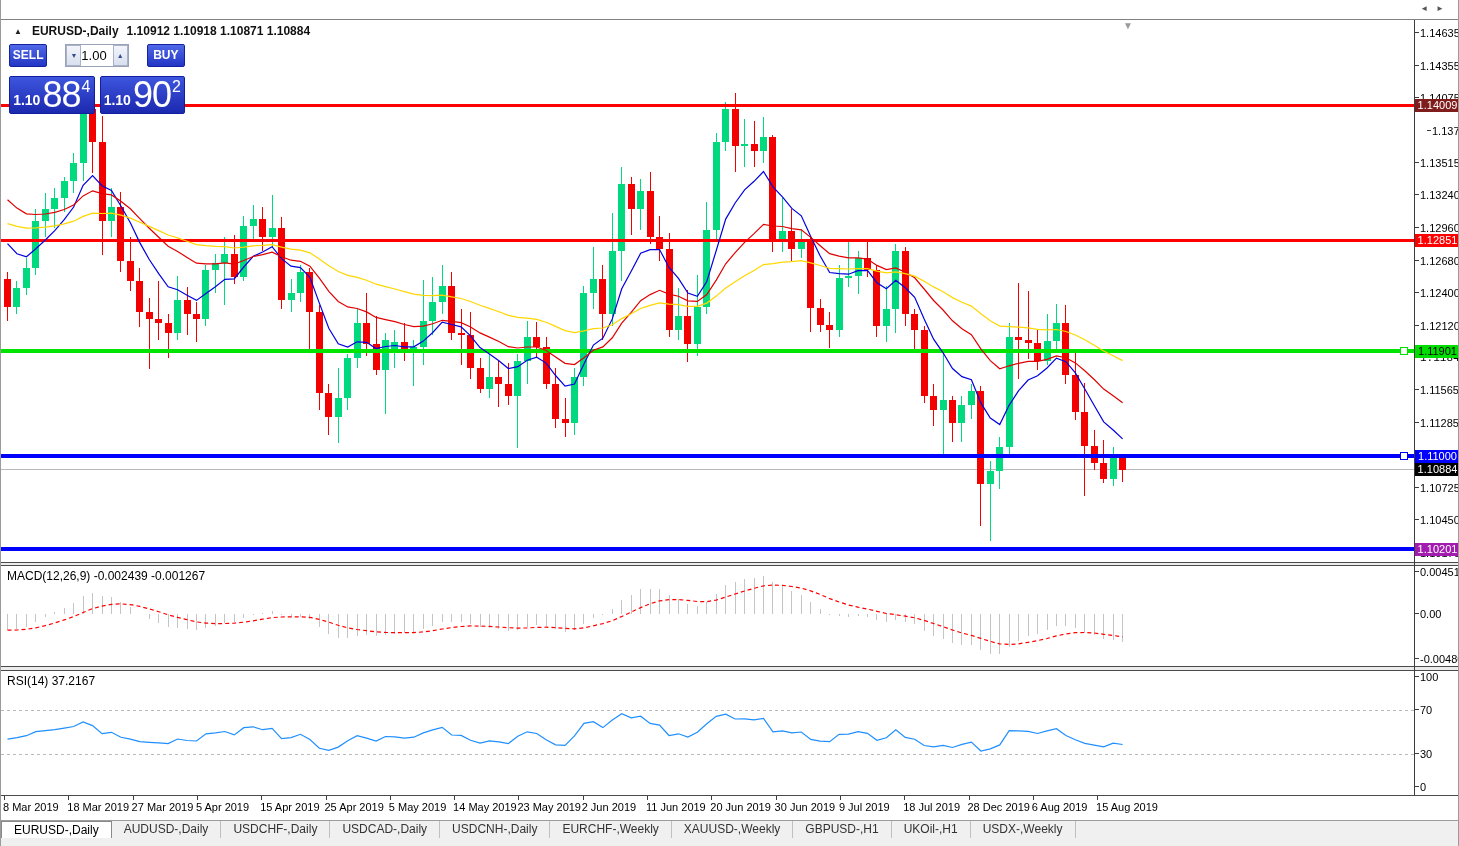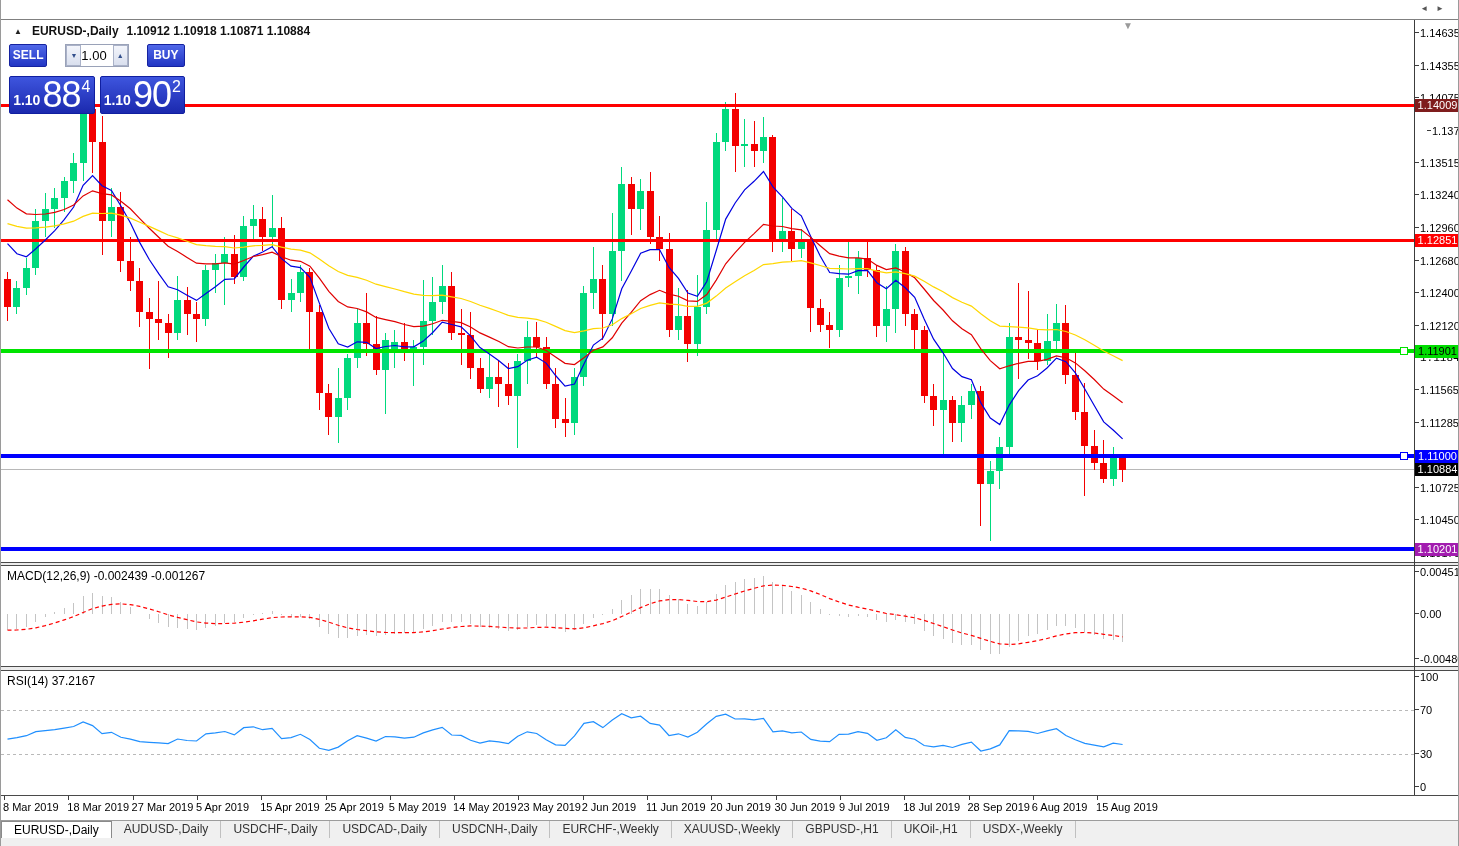--- a/index.html
+++ b/index.html
@@ -543,21 +543,21 @@
       <div class="dlabel" style="left: 645px;">11 Jun 2019</div>
       <div class="dtick" style="left: 710.3px;"></div>
       <div class="dlabel" style="left: 709.3px;">20 Jun 2019</div>
       <div class="dtick" style="left: 774.6px;"></div>
       <div class="dlabel" style="left: 773.6px;">30 Jun 2019</div>
       <div class="dtick" style="left: 838.9px;"></div>
       <div class="dlabel" style="left: 837.9px;">9 Jul 2019</div>
       <div class="dtick" style="left: 903.2px;"></div>
       <div class="dlabel" style="left: 902.2px;">18 Jul 2019</div>
       <div class="dtick" style="left: 967.5px;"></div>
-      <div class="dlabel" style="left: 966.5px;">28 Sep 2019</div>
+      <div class="dlabel" style="left: 966.5px;">28 Dec 2019</div>
       <div class="dtick" style="left: 1031.8px;"></div>
       <div class="dlabel" style="left: 1030.8px;">6 Aug 2019</div>
       <div class="dtick" style="left: 1096.1px;"></div>
       <div class="dlabel" style="left: 1095.1px;">15 Aug 2019</div>
     </div>
 
   <div class="tabbar" id="tabbar">
       <div class="tab active">EURUSD-,Daily</div>
       <div class="tab">AUDUSD-,Daily</div>
       <div class="tab">USDCHF-,Daily</div>

